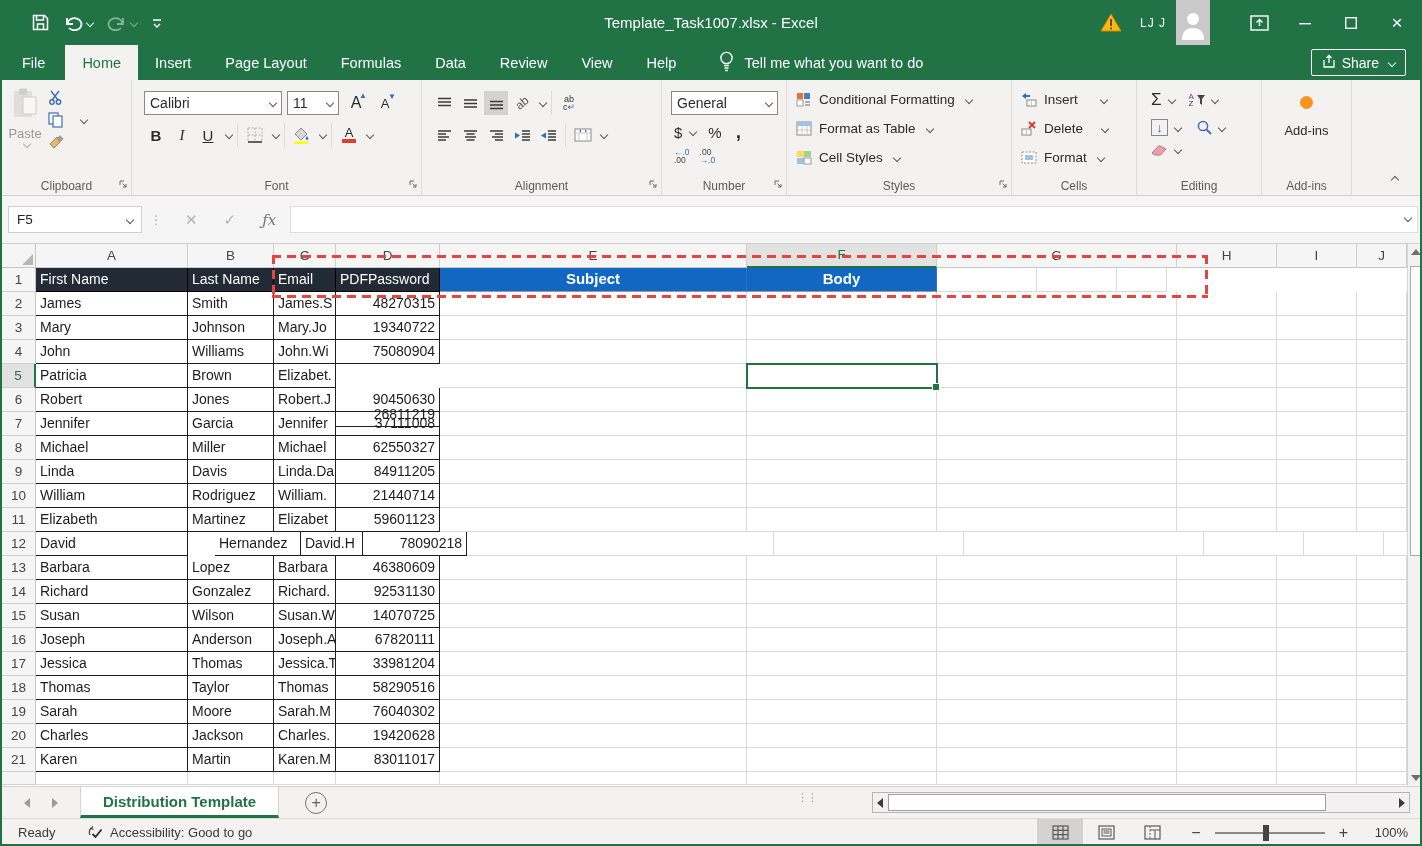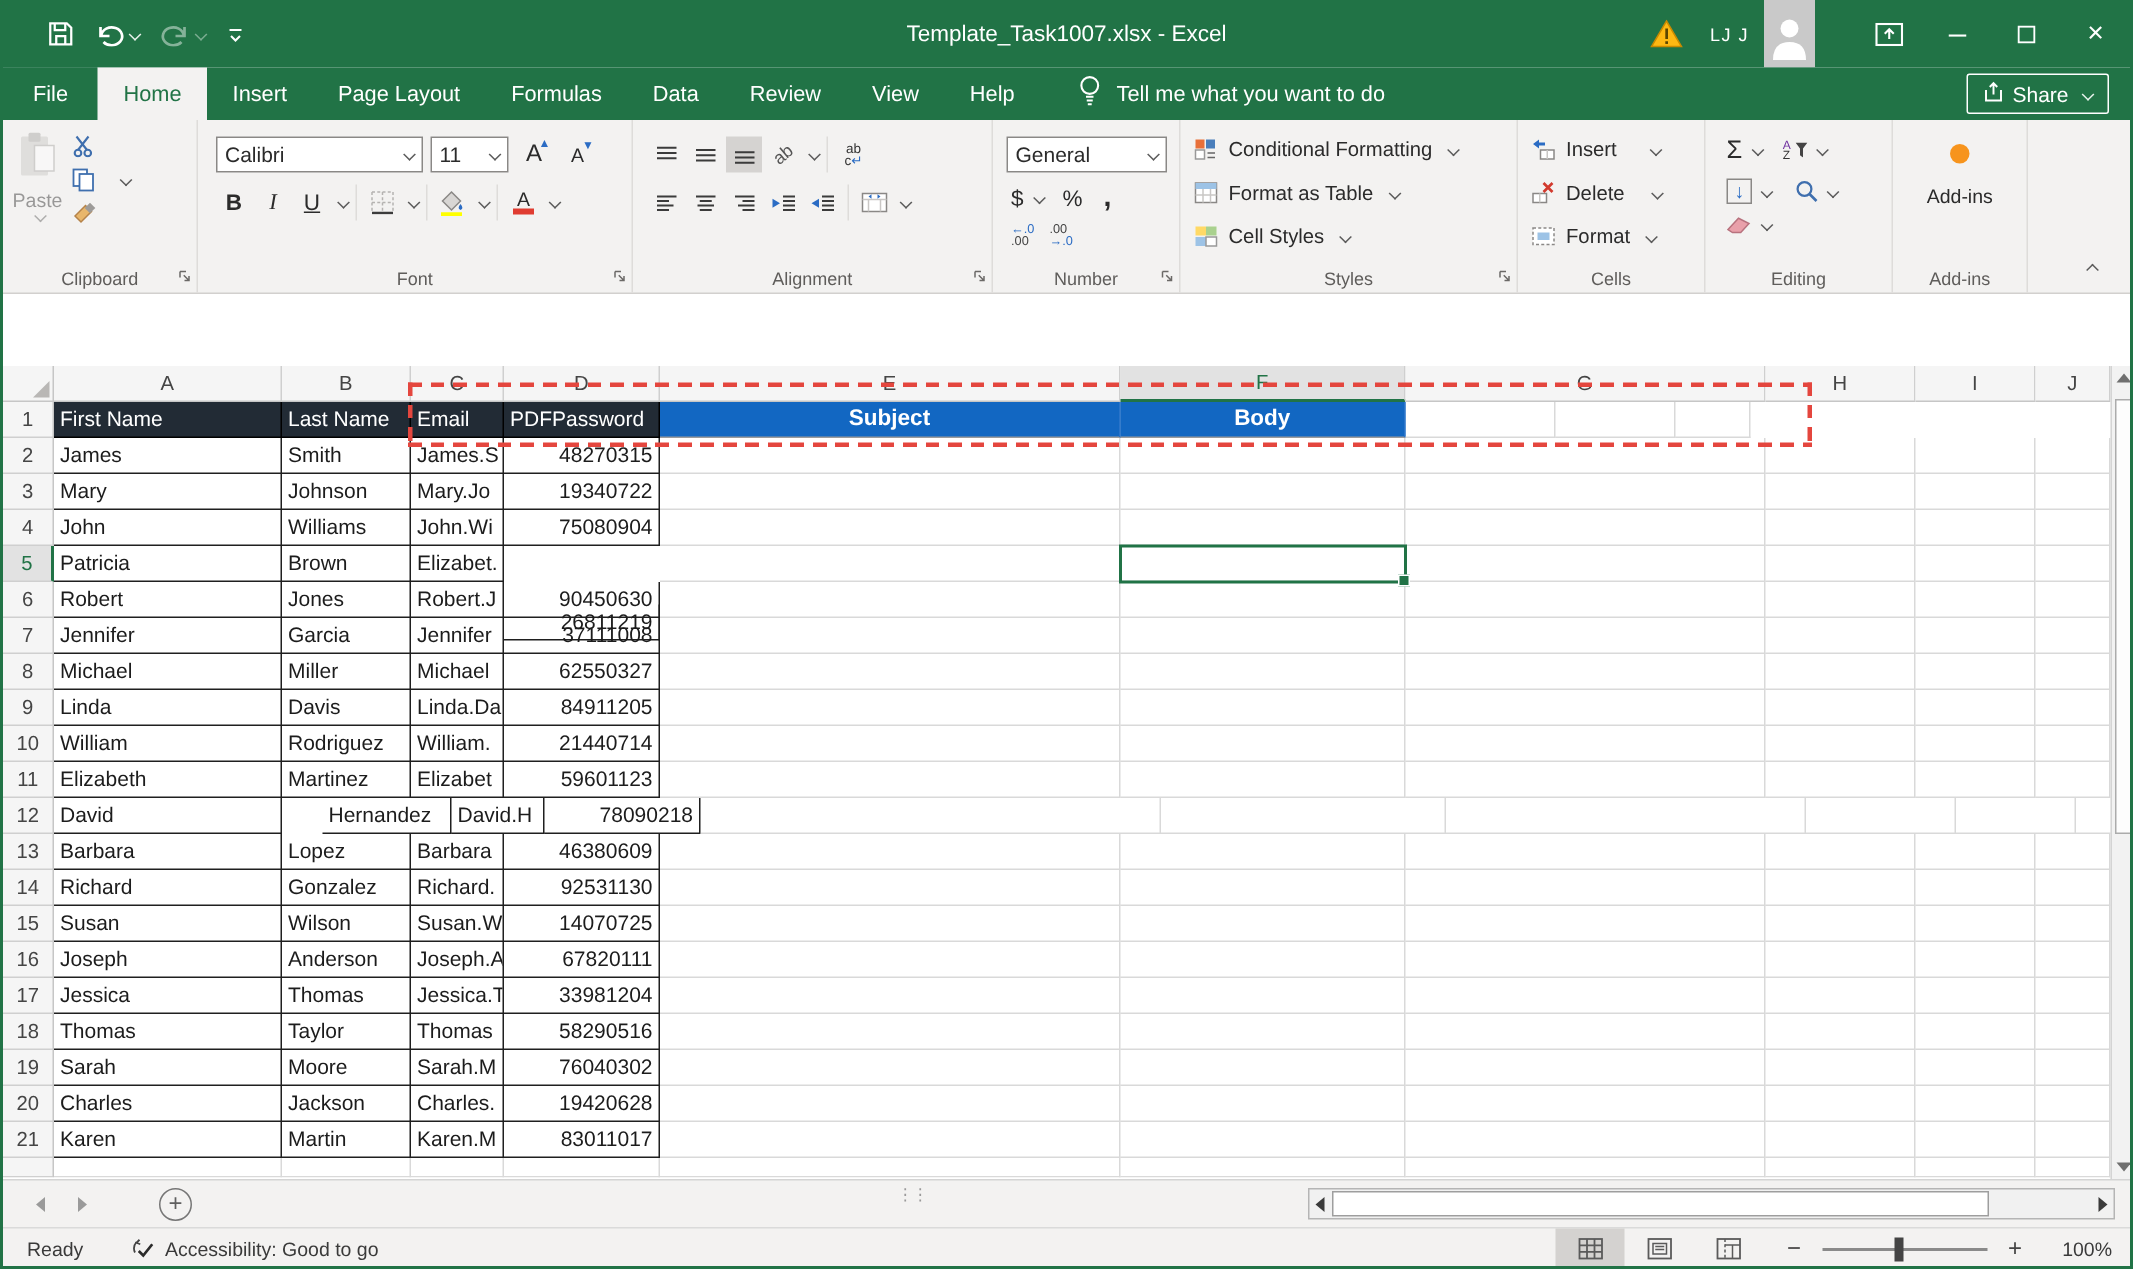--- a/index.html
+++ b/index.html
@@ -517,20 +517,36 @@
       <div class="bigbtn" style="width:100%;padding-top:16px;">
         <span style="width:13px;height:13px;border-radius:50%;background:#f7941d;display:block;"></span>
         <span class="lbl" style="margin-top:14px;">Add-ins</span>
       </div>
       <div class="grp-label">Add-ins</div>
     </div>
 
     <span class="chv up" style="position:absolute;right:22px;bottom:12px;"></span>
   </div>
 
+  <div class="fbar">
+    <div class="namebox">
+      <span>F5</span>
+      <span class="chv"></span>
+    </div>
+    <span class="fdots">⋮</span>
+    <div class="fx-btns">
+      <span>✕</span>
+      <span>✓</span>
+      <span class="fx">ƒx</span>
+    </div>
+    <div class="finput">
+      <span></span>
+      <span class="chv fexpand"></span>
+    </div>
+  </div>
 
   <div class="grid">
     <div class="colheads" id="colheads">
         <div class="corner"></div>
         <div class="colh" style="width: 152px;">A</div>
         <div class="colh" style="width: 86px;">B</div>
         <div class="colh" style="width: 62px;">C</div>
         <div class="colh" style="width: 104px;">D</div>
         <div class="colh" style="width: 307px;">E</div>
         <div class="colh sel" style="width: 190px;">F</div>
@@ -841,20 +857,23 @@
       <div class="varrow" style="bottom:2px;">
           <div class="tri-down"></div>
         </div>
     </div>
   </div>
 
   <div class="sheetbar">
     <div class="snav">
       <span class="tri-left"></span>
       <span class="tri-right"></span>
+    </div>
+    <div class="sheettab">
+      <span>Distribution Template</span>
     </div>
     <div class="addsheet">+</div>
     <div class="hgrip">⋮⋮</div>
     <div class="hscroll">
       <span class="harrow">
           <span class="tri-left"></span>
         </span>
       <div class="hthumb"></div>
       <span class="harrow" style="position:absolute;right:0;">
           <span class="tri-right"></span>

